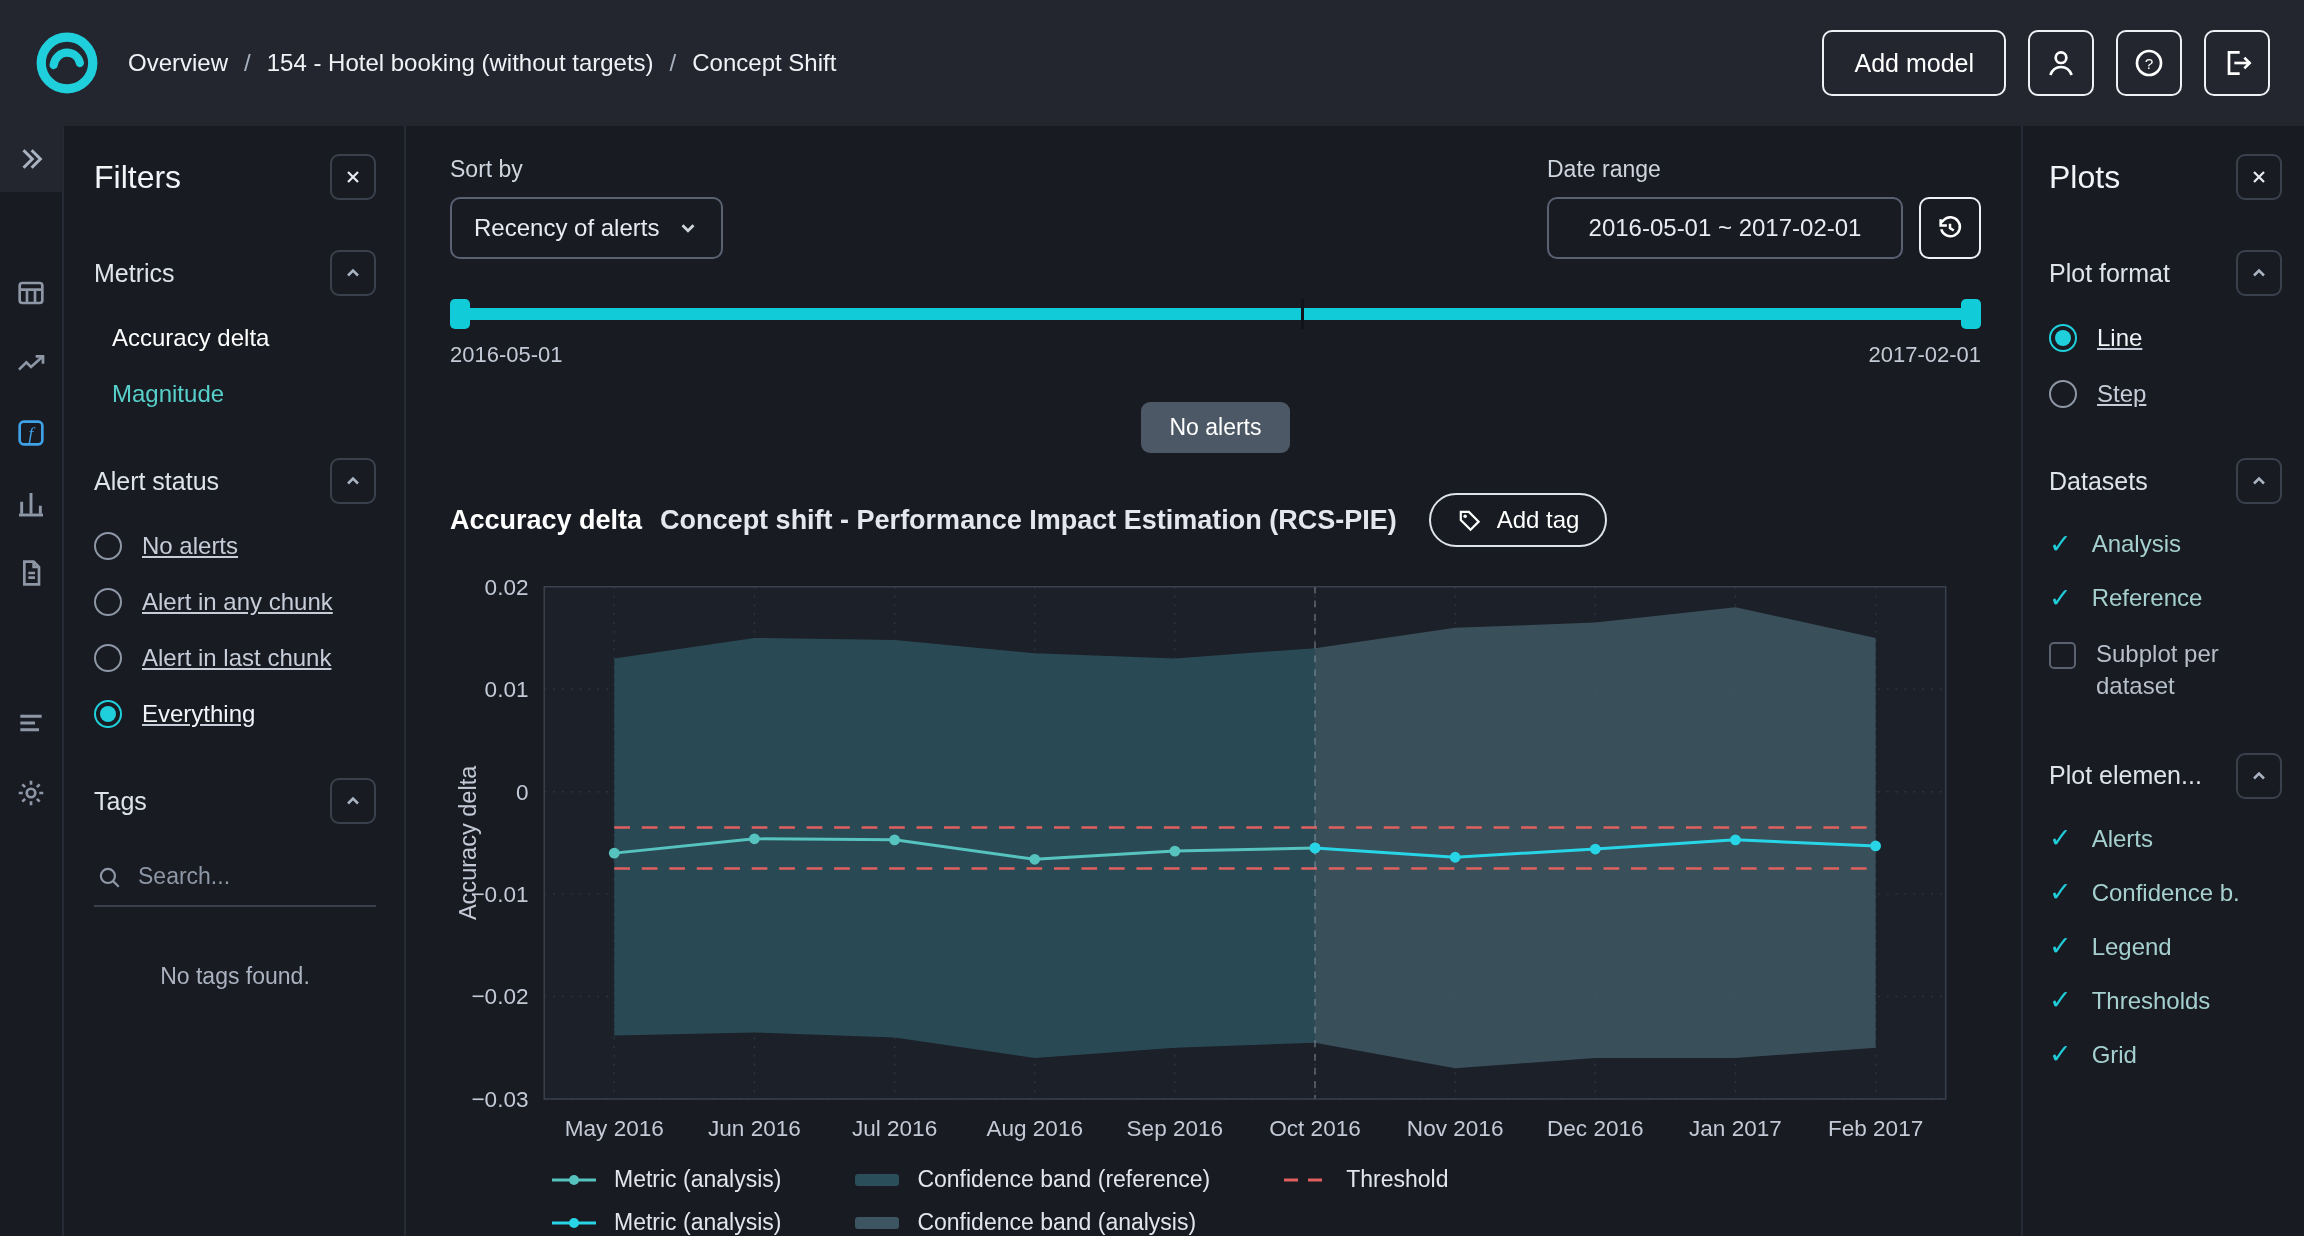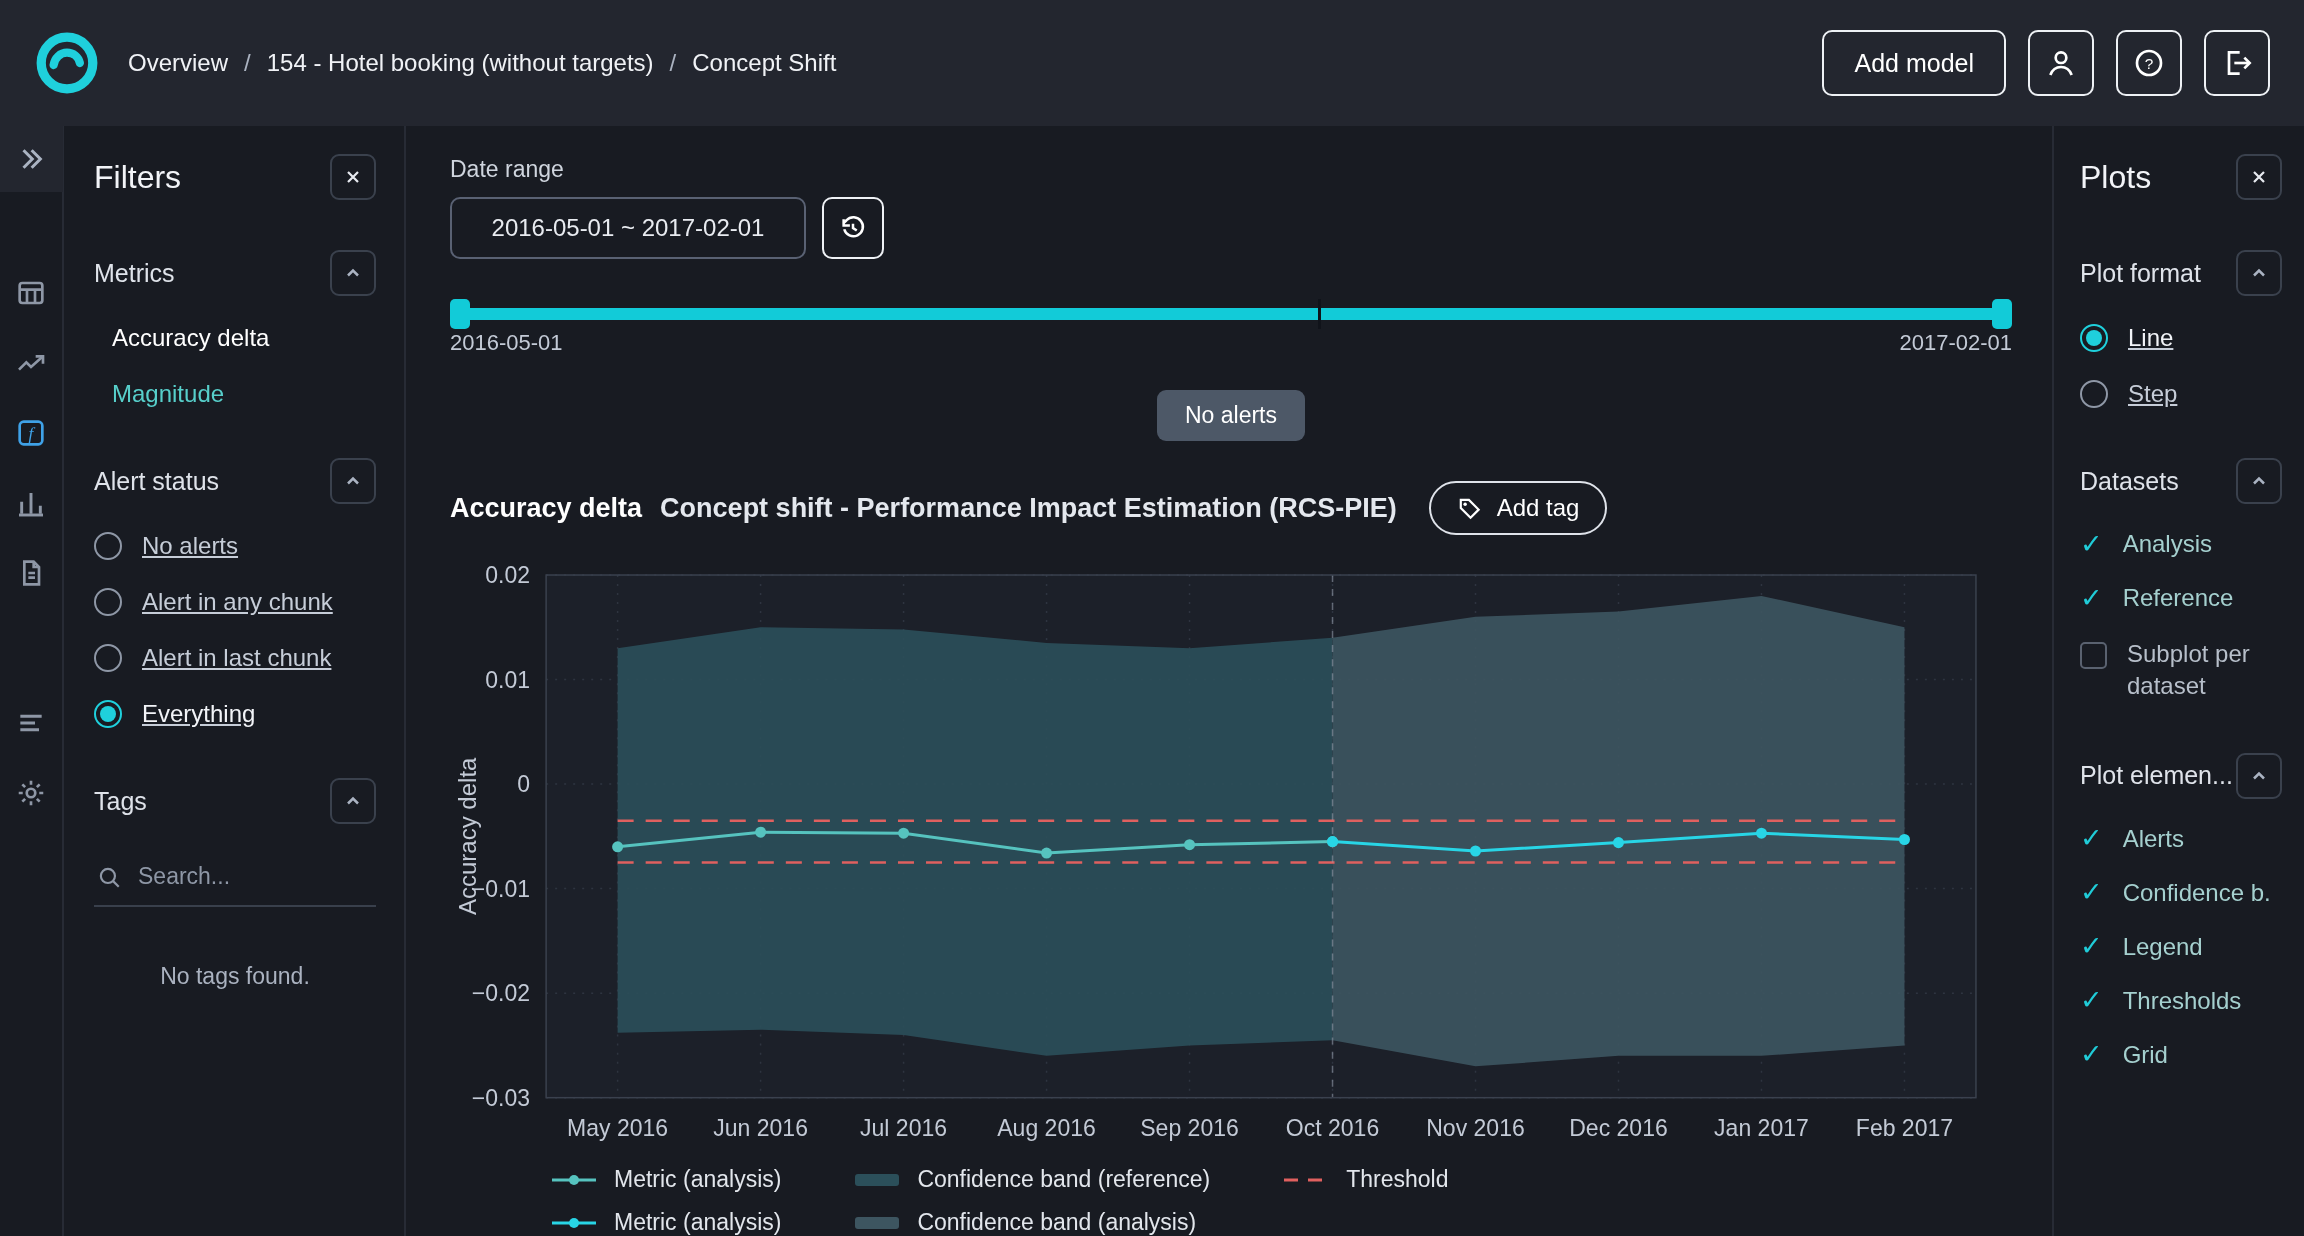--- a/index.html
+++ b/index.html
@@ -123,21 +123,21 @@
   .chart-wrap { margin-top:26px; }
   .chart-wrap svg { width:100%; height:auto; display:block; }
   .legend {
     margin:4px 0 0 100px; display:grid; grid-template-columns:max-content max-content max-content;
     gap:16px 72px; font-size:23px; color:#e2e6ec;
   }
   .legend-item { display:flex; align-items:center; gap:16px; }
   .legend-item svg { width:48px; height:16px; flex:0 0 auto; }
 
   
-  .plots { width:252px; flex:0 0 auto; border-left:2px solid #272b35; padding:28px 22px 0 26px; }
+  .plots { width:283px; flex:0 0 auto; border-left:2px solid #272b35; padding:28px 22px 0 26px; }
   .checkrow { display:flex; align-items:center; gap:20px; margin-top:26px; cursor:pointer; }
   .check { color:#20ccd8; font-size:27px; line-height:1; flex:0 0 auto; }
   .check::before { content:"\2713"; }
   .checkrow .chk-label { font-size:24px; color:#a5d0cf; }
   .checkbox-empty { width:27px; height:27px; border:2px solid #5a6270; border-radius:5px; flex:0 0 auto; margin-top:4px; }
   .checkrow.unchecked { align-items:flex-start; }
   .checkrow.unchecked .chk-label { color:#b7bfca; line-height:1.35; }
 </style>
 </head>
 <body>
@@ -298,20 +298,29 @@
             <path d="M15.8 15.8L21 21"></path>
         </svg>
         <input type="text" placeholder="Search..." style="">
       </div>
       <div class="empty-text">No tags found.</div>
     </aside>
 
     <main class="main">
 
       <div class="controls-row">
+        <div>
+          <div class="ctrl-label">Sort by</div>
+          <div class="select-box">
+            <span>Recency of alerts</span>
+            <svg viewBox="0 0 16 16" fill="none" stroke="#cfd5de" stroke-width="2" width="22" height="22">
+                <path d="M4 6l4 4 4-4"></path>
+              </svg>
+          </div>
+        </div>
         <div class="range-group">
           <div class="range-col">
             <div class="ctrl-label">Date range</div>
             <div class="date-box">2016-05-01 ~ 2017-02-01</div>
           </div>
           <div class="reset-btn">
             <svg viewBox="0 0 24 24" fill="none" stroke="#fff" stroke-width="2">
               <path d="M4.5 5v5h5"></path>
                 <path d="M5 13a7.6 7.6 0 1 0 1.8-7.2L4.5 8"></path>
                 <path d="M12 8.5V12l3 2"></path>

